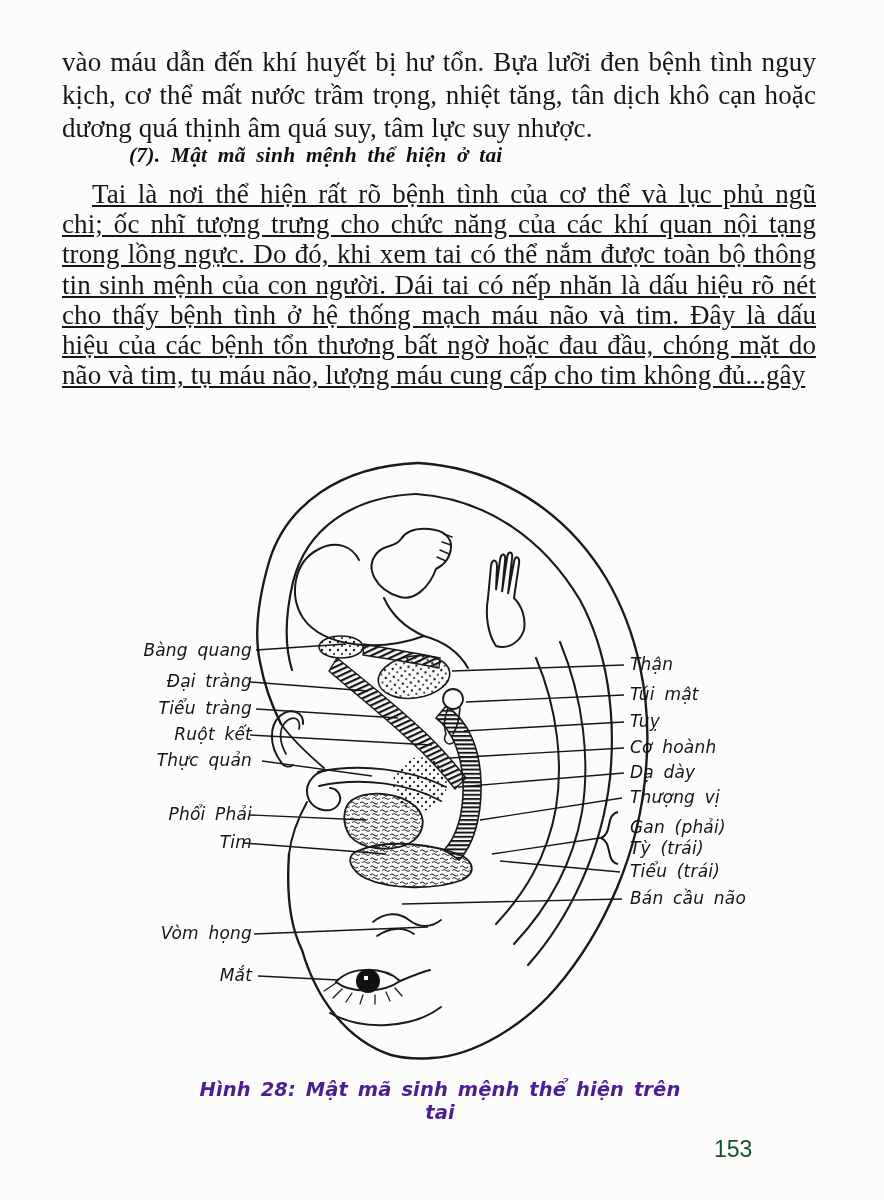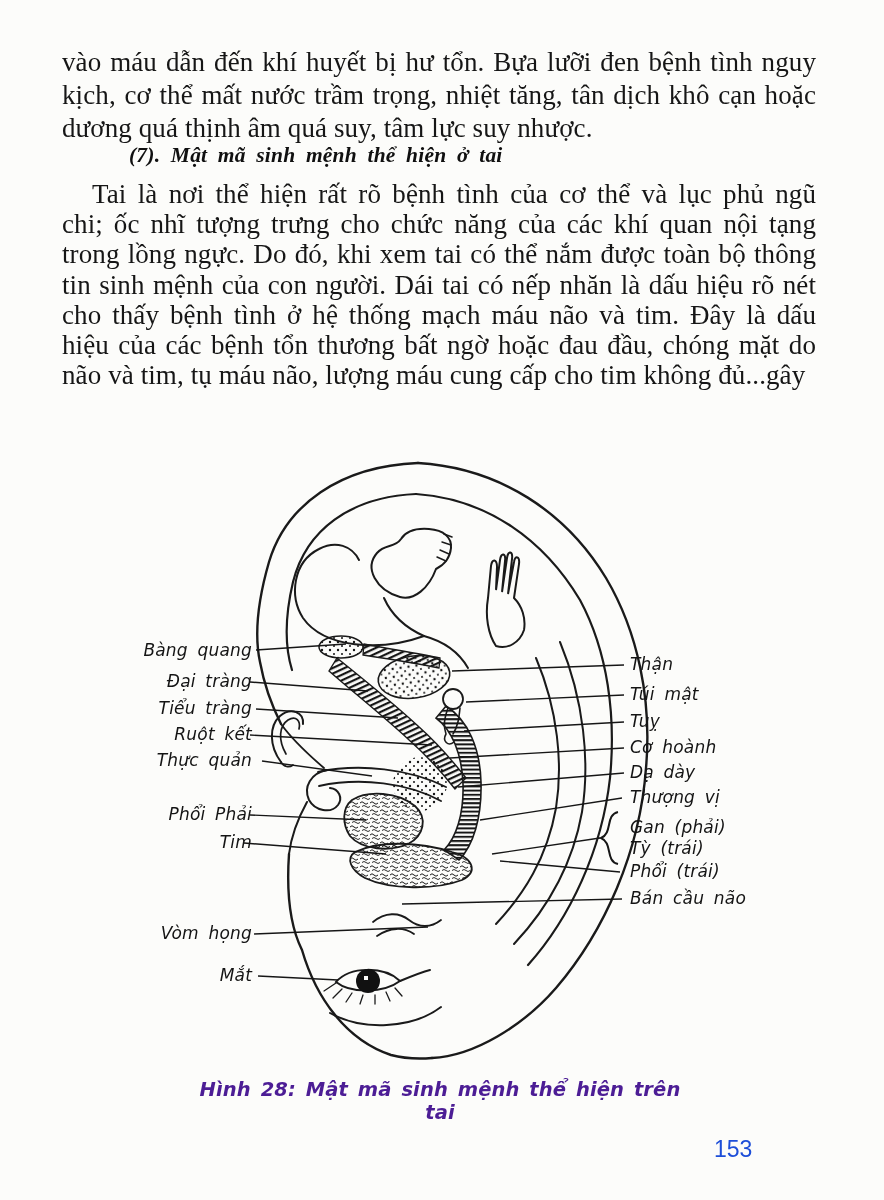--- a/index.html
+++ b/index.html
@@ -9,41 +9,41 @@
     font-family:"Liberation Serif",serif;
   }
   .text-block{position:absolute;left:62px;width:754px;}
   .para{position:absolute;left:0;width:100%;}
   .line{
     font-size:27px;line-height:33px;text-align:justify;text-align-last:justify;
     letter-spacing:.1px;color:#161616;
   }
   .line.short{text-align-last:left;}
   .line.indent{text-indent:30px;}
-  .para2 .line{line-height:30.2px;}
+  .para2 .line{line-height:30.2px;text-decoration:underline;}
   .heading{
     position:absolute;left:30px;font:italic 700 21.5px "Liberation Serif",serif;
     word-spacing:5px;letter-spacing:.2px;color:#101010;
   }
   .lbl{
     position:absolute;font:italic 17px "DejaVu Sans",sans-serif;color:#141414;
     letter-spacing:.2px;word-spacing:4px;white-space:nowrap;
   }
   .left-col .lbl{right:0;text-align:right;}
   .left-col{position:absolute;left:58px;top:0;width:194px;height:1100px;}
   .right-col{position:absolute;left:630px;top:0;width:210px;height:1100px;}
   .diagram-svg{position:absolute;left:0;top:440px;}
   .caption{
     position:absolute;left:180px;top:1078px;width:520px;text-align:center;
     font:italic 700 19.5px "DejaVu Sans",sans-serif;letter-spacing:.1px;
     word-spacing:3px;color:#4c1d95;
   }
   .page-number{
     position:absolute;left:714px;top:1136px;
-    font:23px "Liberation Sans",sans-serif;color:#1d4ed8;
+    font:23px "Liberation Sans",sans-serif;color:#14532d;
   }
 </style>
 </head>
 <body>
 
 <div class="page">
 
   <div class="text-block">
     <div class="para para1" style="top:46px;">
       <div class="line">vào máu dẫn đến khí huyết bị hư tổn. Bựa lưỡi đen bệnh tình nguy</div>
@@ -171,19 +171,19 @@
 
   <div class="right-col">
     <div class="lbl" style="top:654px">Thận</div>
     <div class="lbl" style="top:684px">Túi mật</div>
     <div class="lbl" style="top:711px">Tuỵ</div>
     <div class="lbl" style="top:737px">Cơ hoành</div>
     <div class="lbl" style="top:762px">Dạ dày</div>
     <div class="lbl" style="top:787px">Thượng vị</div>
     <div class="lbl" style="top:817px">Gan (phải)</div>
     <div class="lbl" style="top:838px">Tỳ (trái)</div>
-    <div class="lbl" style="top:861px">Phổi (trái)</div>
+    <div class="lbl" style="top:861px">Tiểu (trái)</div>
     <div class="lbl" style="top:888px">Bán cầu não</div>
   </div>
 
   <div class="caption">Hình 28: Mật mã sinh mệnh thể hiện trên tai</div>
   <div class="page-number">153</div>
 </div>
 
 </body></html>

